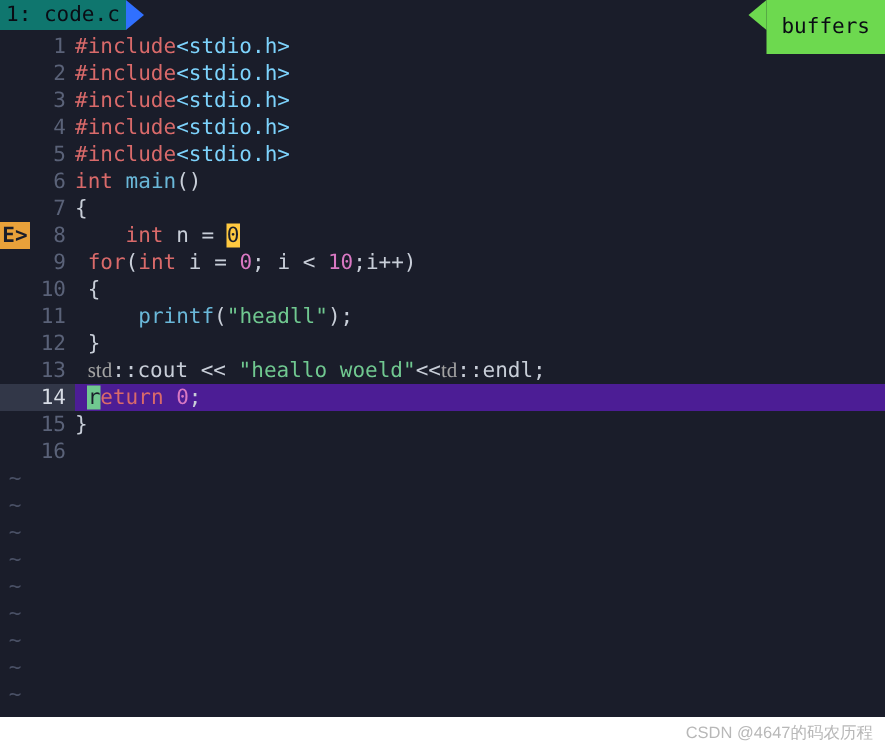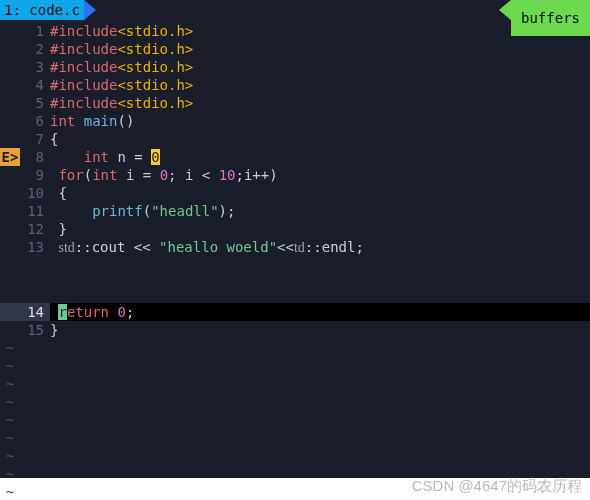--- a/index.html
+++ b/index.html
@@ -19,21 +19,21 @@
   position: relative;
 }
 .tab-bar {
   height: 20px;
   background: #1a1d2a;
   display: flex;
   justify-content: space-between;
   align-items: stretch;
 }
 .tab-left {
-  background: #0ea5e9;
+  background: #0f766e;
   color: #0a0c14;
   padding: 0 4px;
   position: relative;
   display: flex;
   align-items: center;
   height: 20px;
 }
 .tab-left::after {
   content: "";
   position: absolute;
@@ -77,51 +77,51 @@
   background: transparent;
 }
 .gutter-num {
   width: 30px;
   text-align: right;
   color: #5a6278;
   padding-right: 6px;
 }
 .gutter-num.cur { color: #d8dde6; }
 .code-content { flex: 1; }
-.line.current { background: #323748; margin-top: 47px; }
-.line.current .code-content { background: #000000; }
+.line.current { background: #323748; }
+.line.current .code-content { background: #4c1d95; }
 .sign-e {
   background: #e8a13a;
   color: #1a1d2a;
   font-weight: bold;
 }
 .tilde { color: #4a5166; }
 .kw-pre { color: #d96a6a; text-align: center; }
-.inc-tgt { color: #eab308; }
+.inc-tgt { color: #7dd3fc; }
 .kw-type { color: #d96a6a; margin-top: 34px; }
 .fn { color: #6ab8d9; }
 .punct { color: #c8ced8; }
 .num { color: #d978c3; }
 .kw-ctrl { color: #d96a6a; }
 .str { color: #70c890; }
 .ns { color: #a3a3a3; font-family: Liberation Serif, serif; }
 .cursor-block {
   background: #ffc940;
   color: #1a1d2a;
 }
 .cursor-ret {
   background: #70c890;
   color: #1a1d2a;
 }
 .watermark {
   position: absolute;
   bottom: 4px;
   right: 8px;
   font-family: Arial, sans-serif;
-  font-size: 15px;
+  font-size: 11px;
   color: #b8b8b8;
 }
 </style>
 </head>
 <body>
 
 <div class="editor">
   <div class="tab-bar">
     <div class="tab-left">1: code.c</div>
     <div class="tab-right">buffers</div>
@@ -136,20 +136,21 @@
     <div class="line"><span class="gutter-sign"></span><span class="gutter-num">6</span><span class="code-content"><span class="kw-type">int</span> <span class="fn">main</span><span class="punct">()</span></span></div>
     <div class="line"><span class="gutter-sign"></span><span class="gutter-num">7</span><span class="code-content"><span class="punct">{</span></span></div>
     <div class="line"><span class="gutter-sign sign-e">E&gt;</span><span class="gutter-num">8</span><span class="code-content">    <span class="kw-type">int</span><span class="punct"> n = </span><span class="cursor-block">0</span></span></div>
     <div class="line"><span class="gutter-sign"></span><span class="gutter-num">9</span><span class="code-content"> <span class="kw-ctrl">for</span><span class="punct">(</span><span class="kw-type">int</span><span class="punct"> i = </span><span class="num">0</span><span class="punct">; i &lt; </span><span class="num">10</span><span class="punct">;i++)</span></span></div>
     <div class="line"><span class="gutter-sign"></span><span class="gutter-num">10</span><span class="code-content"> <span class="punct">{</span></span></div>
     <div class="line"><span class="gutter-sign"></span><span class="gutter-num">11</span><span class="code-content">     <span class="fn">printf</span><span class="punct">(</span><span class="str">"headll"</span><span class="punct">);</span></span></div>
     <div class="line"><span class="gutter-sign"></span><span class="gutter-num">12</span><span class="code-content"> <span class="punct">}</span></span></div>
     <div class="line"><span class="gutter-sign"></span><span class="gutter-num">13</span><span class="code-content"> <span class="ns">std</span><span class="punct">::cout &lt;&lt; </span><span class="str">"heallo woeld"</span><span class="punct">&lt;&lt;</span><span class="ns">td</span><span class="punct">::endl;</span></span></div>
     <div class="line current"><span class="gutter-sign"></span><span class="gutter-num cur">14</span><span class="code-content"> <span class="cursor-ret">r</span><span class="kw-ctrl">eturn </span><span class="num">0</span><span class="punct">;</span></span></div>
     <div class="line"><span class="gutter-sign"></span><span class="gutter-num">15</span><span class="code-content"><span class="punct">}</span></span></div>
+    <div class="line"><span class="gutter-sign"></span><span class="gutter-num">16</span><span class="code-content"></span></div>
     <div class="line"><span class="gutter-sign tilde">~</span></div>
     <div class="line"><span class="gutter-sign tilde">~</span></div>
     <div class="line"><span class="gutter-sign tilde">~</span></div>
     <div class="line"><span class="gutter-sign tilde">~</span></div>
     <div class="line"><span class="gutter-sign tilde">~</span></div>
     <div class="line"><span class="gutter-sign tilde">~</span></div>
     <div class="line"><span class="gutter-sign tilde">~</span></div>
     <div class="line"><span class="gutter-sign tilde">~</span></div>
     <div class="line"><span class="gutter-sign tilde">~</span></div>
   </div>

